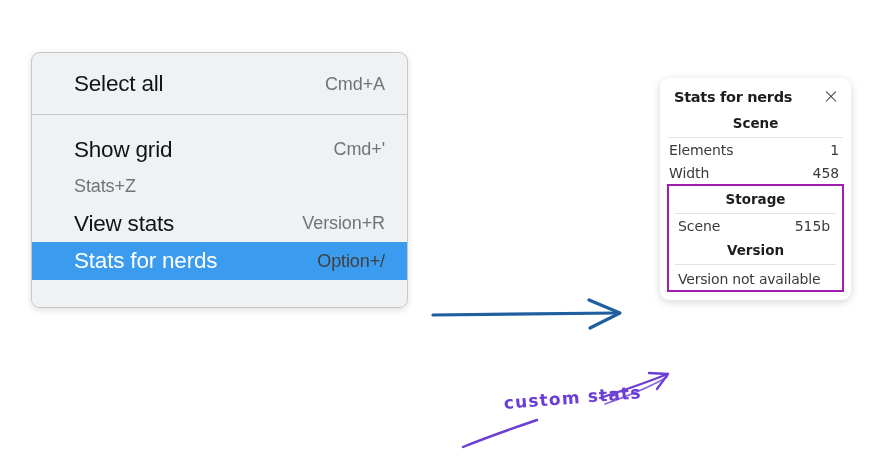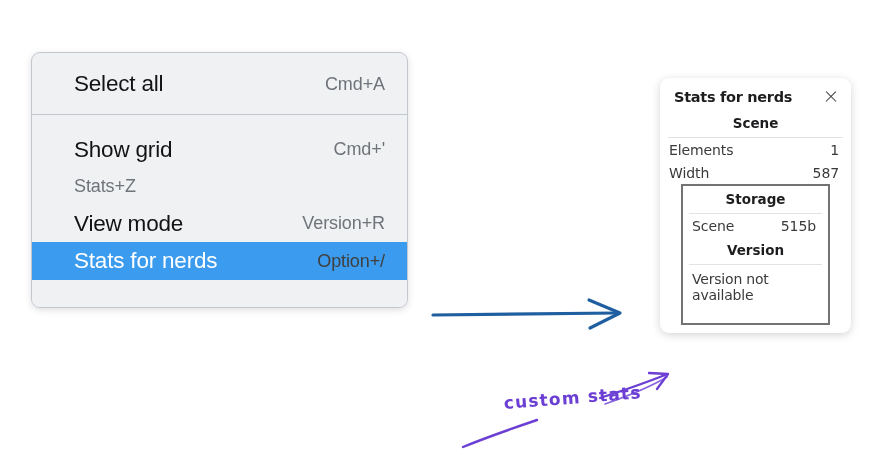--- a/index.html
+++ b/index.html
@@ -141,28 +141,28 @@
     align-items: baseline;
     font-size: 14px;
     color: #3a3a3c;
     padding: 4px 12px 3px 9px;
   }
   .sp-row .sp-key { letter-spacing: -0.1px; }
   .sp-row .sp-val { letter-spacing: -0.1px; }
   .sp-note {
     font-size: 14px;
     color: #3a3a3c;
-    padding: 6px 9px 20px 9px;
+    padding: 6px 9px 3px 9px;
     letter-spacing: -0.2px;
   }
 
   
   .sp-custom {
-    border: 2px solid #737373;
-    margin: 0 21px;
+    border: 2px solid #a21caf;
+    margin: 0 7px;
     box-sizing: border-box;
   }
   .sp-custom .sp-rule { margin: 0 6px; }
 
   
   .annot-svg {
     position: absolute;
     left: 0; top: 0;
     width: 873px;
     height: 461px;
@@ -198,21 +198,21 @@
 
   <div class="menu-section-bottom">
     <div class="menu-item">
       <span class="mi-label">Show grid</span>
       <span class="mi-shortcut">Cmd+'</span>
     </div>
     <div class="menu-item">
       <span class="mi-shortcut">Stats+Z</span>
     </div>
     <div class="menu-item">
-      <span class="mi-label">View mode</span>
+      <span class="mi-label">View stats</span>
       <span class="mi-shortcut">Version+R</span>
     </div>
     <div class="menu-item selected">
       <span class="mi-label">Stats for nerds</span>
       <span class="mi-shortcut">Option+/</span>
     </div>
   </div>
 
   <div class="menu-tail"></div>
 </div>
@@ -227,21 +227,21 @@
   <div class="sp-body">
 
     <div class="sp-section-title">Scene</div>
     <div class="sp-rule"></div>
     <div class="sp-row">
       <span class="sp-key">Elements</span>
       <span class="sp-val">1</span>
     </div>
     <div class="sp-row">
       <span class="sp-key">Width</span>
-      <span class="sp-val">587</span>
+      <span class="sp-val">458</span>
     </div>
 
     <div class="sp-custom">
 
       <div class="sp-section-title">Storage</div>
       <div class="sp-rule"></div>
       <div class="sp-row">
         <span class="sp-key">Scene</span>
         <span class="sp-val">515b</span>
       </div>

